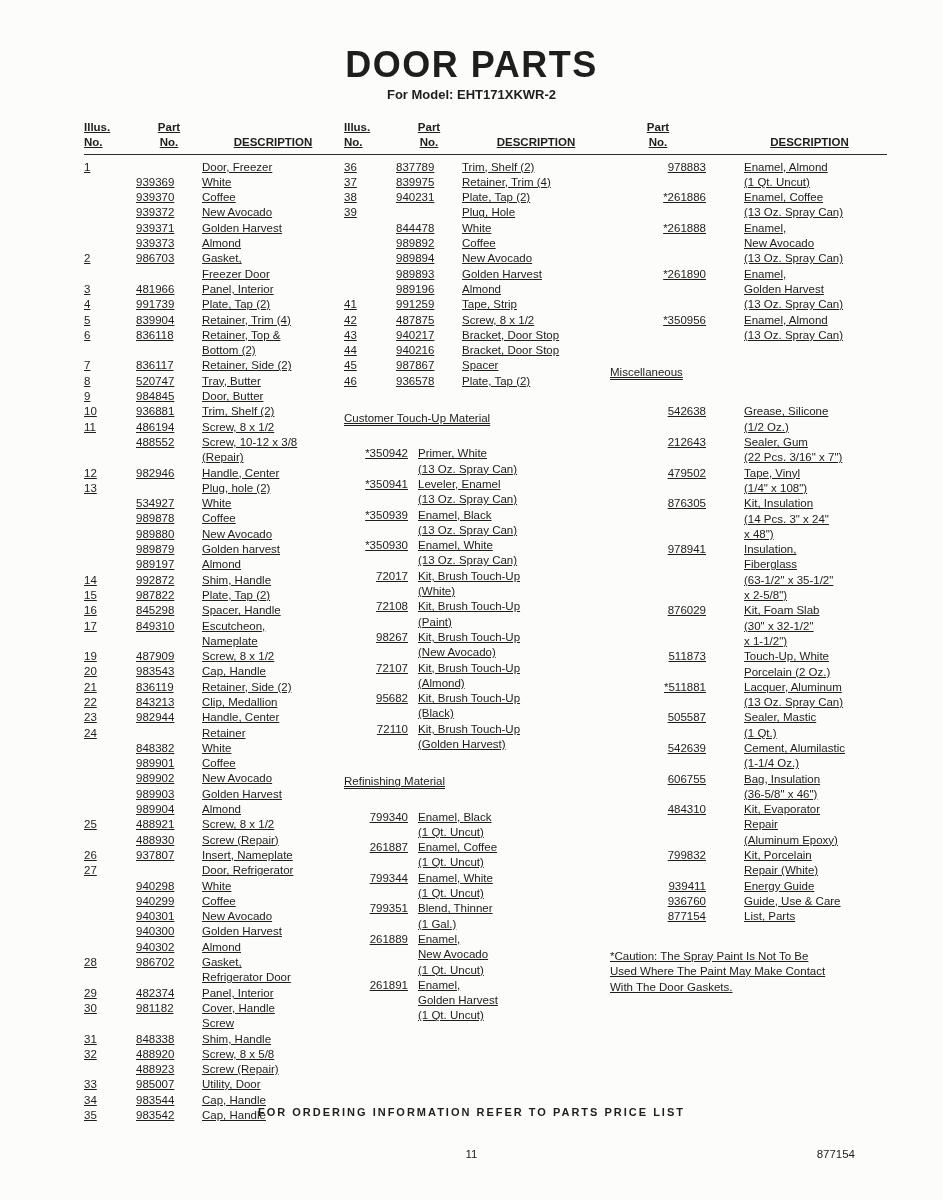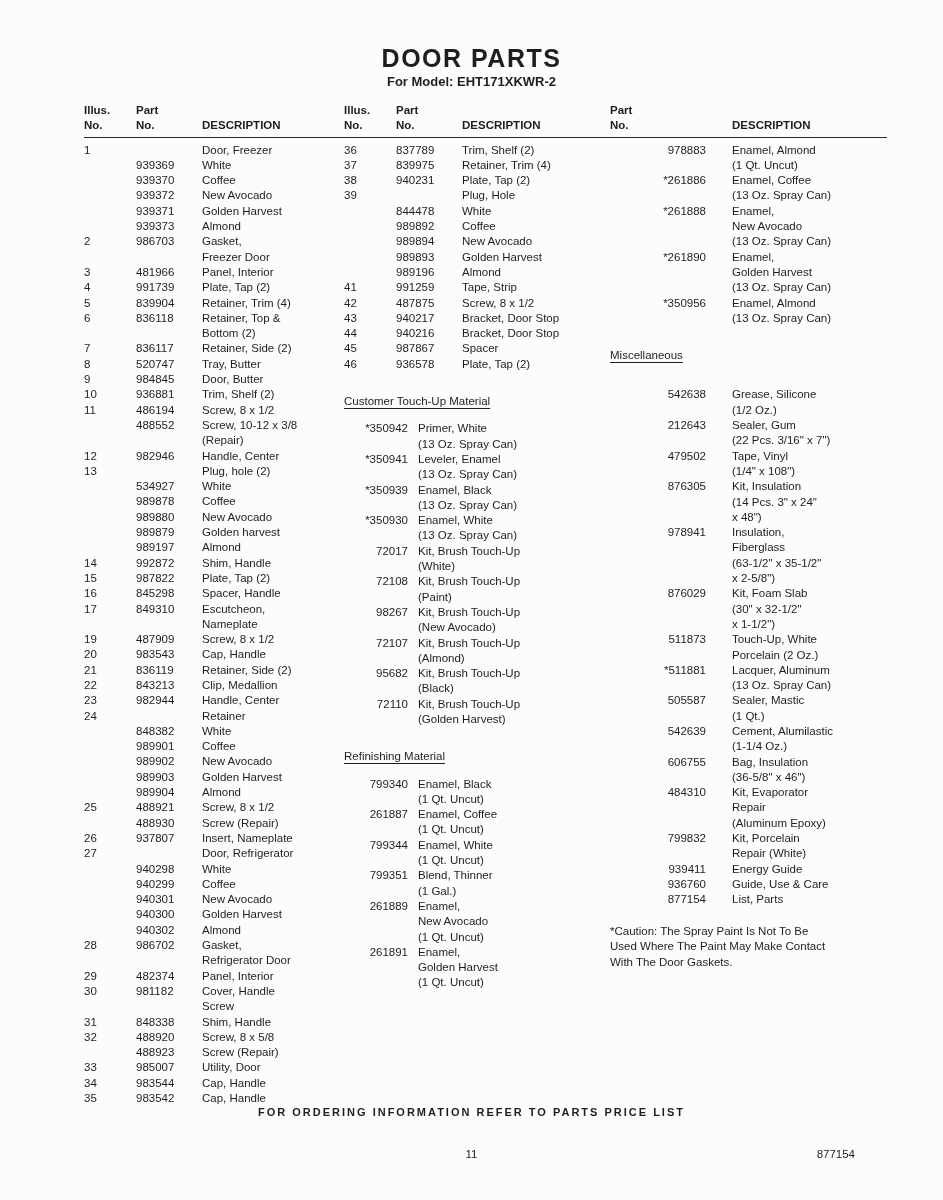--- a/index.html
+++ b/index.html
@@ -7,65 +7,65 @@
   .page {
     position: relative;
     width: 943px; height: 1200px;
     margin: 0 auto;
     background: #fcfcfa;
     color: #1e1e1e;
     font-family: "Liberation Sans", sans-serif;
     overflow: hidden;
   }
   .doc-header { position:absolute; top:44px; left:0; width:100%; text-align:center; }
-  .doc-title { font-size:25px; font-weight:bold; letter-spacing:1.5px; margin:0; }
+  .doc-title { font-size:36px; font-weight:bold; letter-spacing:1.5px; margin:0; }
   .doc-subtitle { font-size:13px; font-weight:bold; margin-top:1px; }
 
-  .columns { position:absolute; top:103px; left:84px; display:flex; }
+  .columns { position:absolute; top:120px; left:84px; display:flex;text-decoration:underline; }
   .col { font-size:11.5px; line-height:15.3px; }
   .col-1 { width:260px; }
   .col-2 { width:266px; }
   .col-3 { width:277px; }
 
   
   .thead { display:grid; border-bottom:1.5px solid #2c2c2c; padding-bottom:3px; font-weight:bold; }
   .thead3 { grid-template-columns:52px 66px 1fr; }
   .thead2 { grid-template-columns:96px 1fr; column-gap:26px; }
   .hc { white-space:nowrap; }
-  .hc.center { text-align:left; }
+  .hc.center { text-align:center; }
 
   
   .tbl { margin-top:5px; }
   .tbl3 .row { display:grid; grid-template-columns:52px 66px 1fr; }
   .list2 .row { display:grid; grid-template-columns:64px 1fr; column-gap:10px; }
-  .col-3 .list2 .row, .col-3 .tbl2 .row { display:grid; grid-template-columns:96px 1fr; column-gap:26px; }
+  .col-3 .list2 .row, .col-3 .tbl2 .row { display:grid; grid-template-columns:96px 1fr; column-gap:38px; }
   .list2 .cell-part, .col-3 .cell-part { text-align:right; }
   .cell { white-space:nowrap; overflow:visible; }
 
   
   .optional-banner {
     margin-top:44px;
     border-top:1.5px solid #2c2c2c;
     border-bottom:1.5px solid #2c2c2c;
     padding:6px 0 7px 0;
     text-align:center;
   }
 
   .sect-heading {
     margin-top:22px;
     font-size:11.5px;
     text-decoration:underline;
     text-underline-offset:3px;
   }
-  .list-block { margin-top:12px; }
+  .list-block { margin-top:20px; }
   .misc-heading { margin-top:22px; }
   .misc-list { margin-top:24px; }
 
   .caution {
-    margin-top:16px;
+    margin-top:24px;
     width:218px;
     font-size:11.5px;
     line-height:15.5px;
   }
 
   .footer-banner {
     position:absolute; top:1106px; left:0; width:100%;
     text-align:center; font-weight:bold; font-size:11px;
     letter-spacing:2px; white-space:nowrap;
   }

